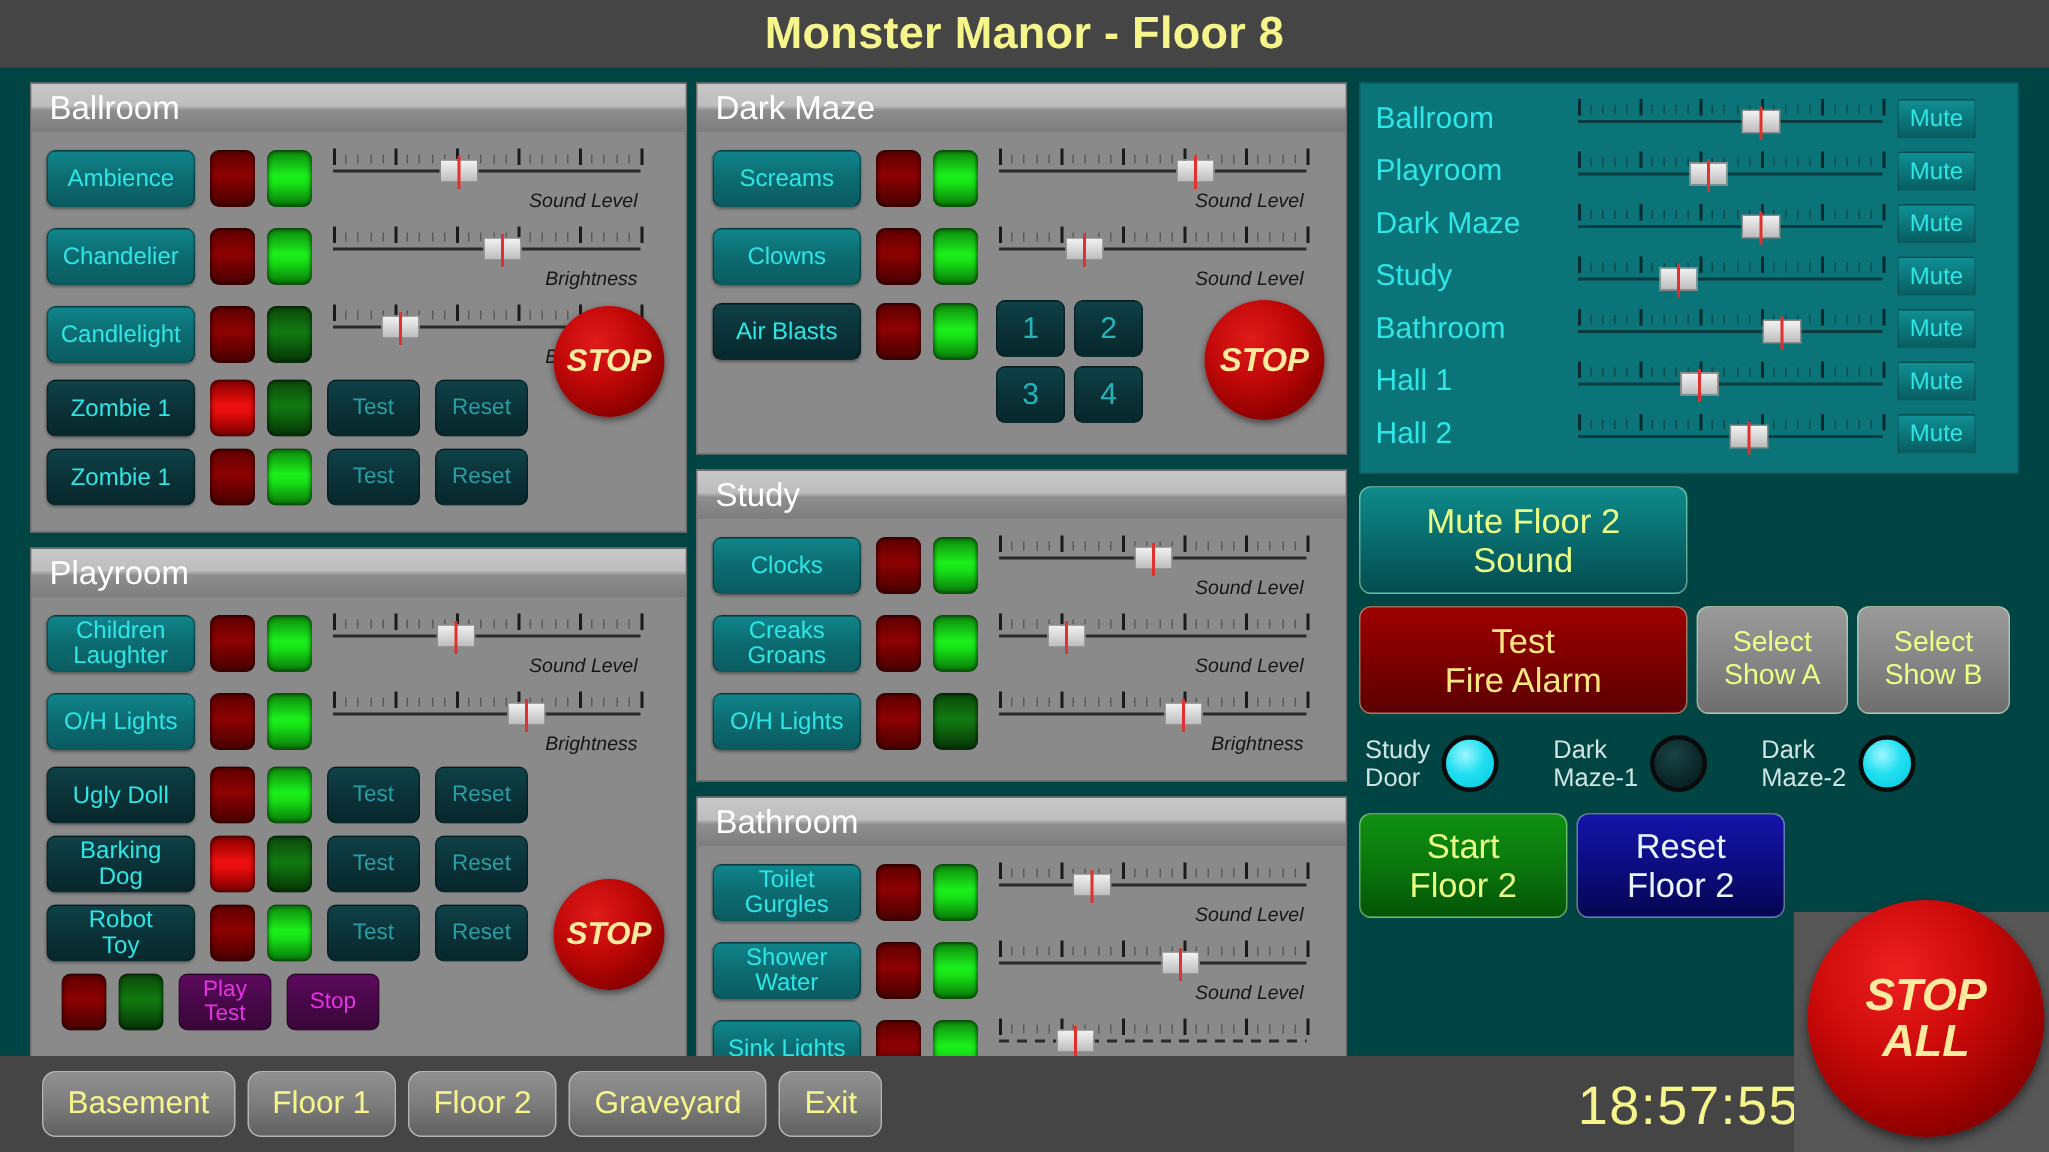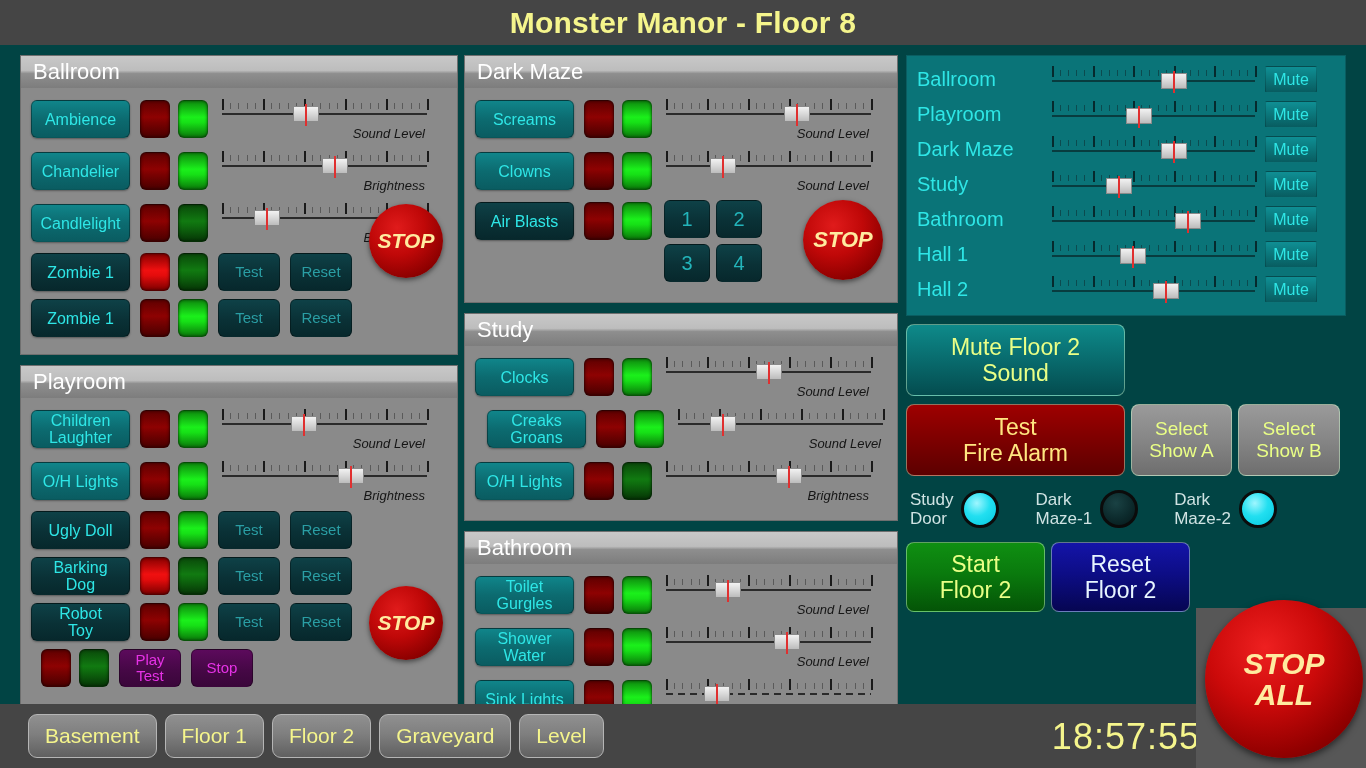--- a/index.html
+++ b/index.html
@@ -648,21 +648,21 @@
                   <i style="left: 92%;"></i>
                   <i style="left: 96%;"></i>
                   <i class="maj" style="left: 100%;"></i>
                 </div>
                 <div class="track"></div>
                 <div class="knob" style="left: 50%;"></div>
               </div>
               <div class="slabel">Sound Level</div>
             </div>
           </div>
-          <div class="row" style="height: 46px; margin-left: 12px;">
+          <div class="row" style="height: 46px;">
             <div class="devbtn teal">Creaks<br>Groans</div>
             <div class="lamps">
               <div class="lamp red-off"></div>
               <div class="lamp green-on"></div>
             </div>
             <div class="sliderwrap">
               <div class="slider">
                 <div class="ticks">
                   <i class="maj" style="left: 0%;"></i>
                   <i style="left: 4%;"></i>
@@ -1181,18 +1181,18 @@
 
   <div class="stopall-bg"></div>
   <div class="stopall">STOP<br>ALL</div>
 
   <div class="bottombar">
     <div class="navbtns" id="nav-buttons">
         <div class="navbtn">Basement</div>
         <div class="navbtn">Floor 1</div>
         <div class="navbtn">Floor 2</div>
         <div class="navbtn">Graveyard</div>
-        <div class="navbtn">Level</div>
+        <div class="navbtn">Exit</div>
       </div>
     <div class="clock">18:57:55</div>
   </div>
 
 </div>
 
 </body></html>

